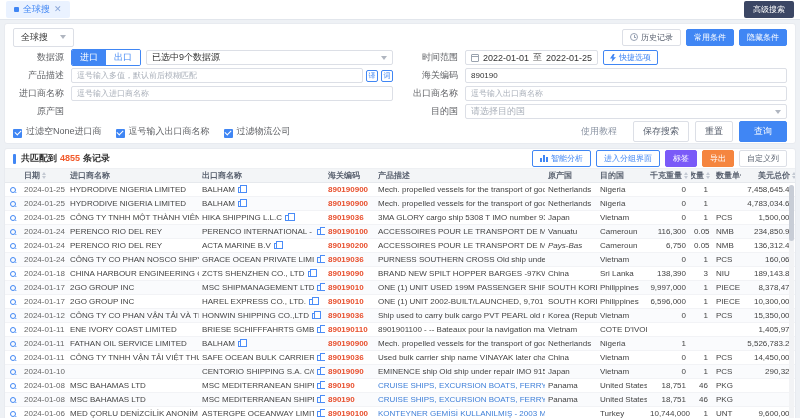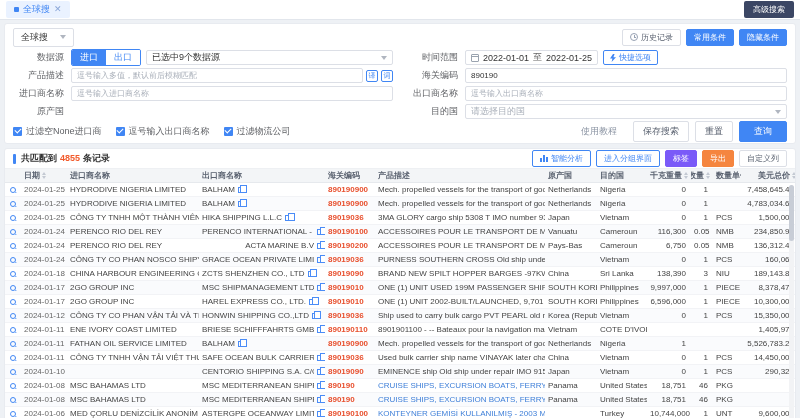--- a/index.html
+++ b/index.html
@@ -42,21 +42,21 @@
   .ph{color:#aab0ba;overflow:hidden;white-space:nowrap;}
   .inp{border:1px solid #dcdfe6;border-radius:2px;height:15px;padding:0 5px;font-size:8px;color:#333;font-family:inherit;outline:none;min-width:0;}
   .inp::placeholder{color:#aab0ba;}
   .inp.grow{flex:1;}
   .mini-ic{width:12px;height:12px;border:1px solid #4086f4;border-radius:2px;color:#4086f4;font-size:7px;display:inline-flex;align-items:center;justify-content:center;margin-left:3px;flex:none;cursor:pointer;}
   .datebox{display:flex;align-items:center;gap:4px;border:1px solid #dcdfe6;border-radius:2px;height:15px;padding:0 5px;background:#fff;cursor:pointer;}
   .ic-cal{width:8px;height:8px;border:1px solid #9aa3af;border-radius:1px;position:relative;display:inline-block;}
   .ic-cal::after{content:'';position:absolute;left:0;top:1.5px;width:6px;height:1px;background:#9aa3af;}
   .quick-btn{border:1px solid #4086f4;color:#4086f4;background:#fff;border-radius:2px;padding:1px 6px;font-size:8px;display:inline-flex;align-items:center;gap:3px;margin-left:5px;cursor:pointer;}
   .cbrow{display:flex;align-items:center;height:18px;margin-top:2px;}
-  .cbitem{display:flex;align-items:center;gap:4px;margin-right:14px;cursor:pointer;}
+  .cbitem{display:flex;align-items:flex-end;gap:4px;margin-right:14px;cursor:pointer;}
   .cb{width:9px;height:9px;background:#4086f4;border-radius:1px;position:relative;flex:none;}
   .cb::after{content:'';position:absolute;left:2.5px;top:0.5px;width:3px;height:5px;border:solid #fff;border-width:0 1.5px 1.5px 0;transform:rotate(45deg);}
   .cblabel{color:#606266;}
   .link{color:#8a93a2;cursor:pointer;margin-right:10px;}
   .btn-primary{background:#4086f4;border:1px solid #4086f4;color:#fff;border-radius:2px;padding:3px 14px;font-size:9px;cursor:pointer;margin-left:6px;}
   .btn-plain{border:1px solid #dcdfe6;background:#fff;color:#5a6270;border-radius:2px;padding:3px 9px;font-size:9px;cursor:pointer;margin-left:6px;}
 
   
   .results-card{height:282px;overflow:hidden;position:relative;}
   .rhead{display:flex;align-items:center;height:20px;padding:0 8px;border-bottom:1px solid #eef0f3;}
@@ -366,27 +366,27 @@
             <div class="td al-r" style="width: 22px;">0.05</div>
             <div class="td" style="width: 28px;">NMB</div>
             <div class="td al-r" style="width: 58px;">234,850.94</div>
           </div>
           <div class="tr">
             <div class="td" style="width: 16px; display: flex; justify-content: center;">
               <span class="ic-search"></span>
             </div>
             <div class="td dimtext" style="width: 46px;">2024-01-24</div>
             <div class="td" style="width: 132px;">PERENCO RIO DEL REY</div>
-            <div class="td exp-cell" style="width: 126px; justify-content: flex-end;">
+            <div class="td exp-cell" style="width: 126px;">
               <span class="exp-name">ACTA MARINE B.V</span>
               <span class="ic-copy"></span>
             </div>
             <div class="td hs" style="width: 50px;">890190200</div>
             <div class="td" style="width: 170px;">ACCESSOIRES POUR LE TRANSPORT DE MARCHANDISES</div>
-            <div class="td" style="width: 52px;">Pays-Bas</div>
+            <div class="td" style="width: 52px; font-style: italic;">Pays-Bas</div>
             <div class="td" style="width: 50px;">Cameroun</div>
             <div class="td al-r" style="width: 44px;">6,750</div>
             <div class="td al-r" style="width: 22px;">0.05</div>
             <div class="td" style="width: 28px;">NMB</div>
             <div class="td al-r" style="width: 58px;">136,312.43</div>
           </div>
           <div class="tr alt">
             <div class="td" style="width: 16px; display: flex; justify-content: center;">
               <span class="ic-search"></span>
             </div>

